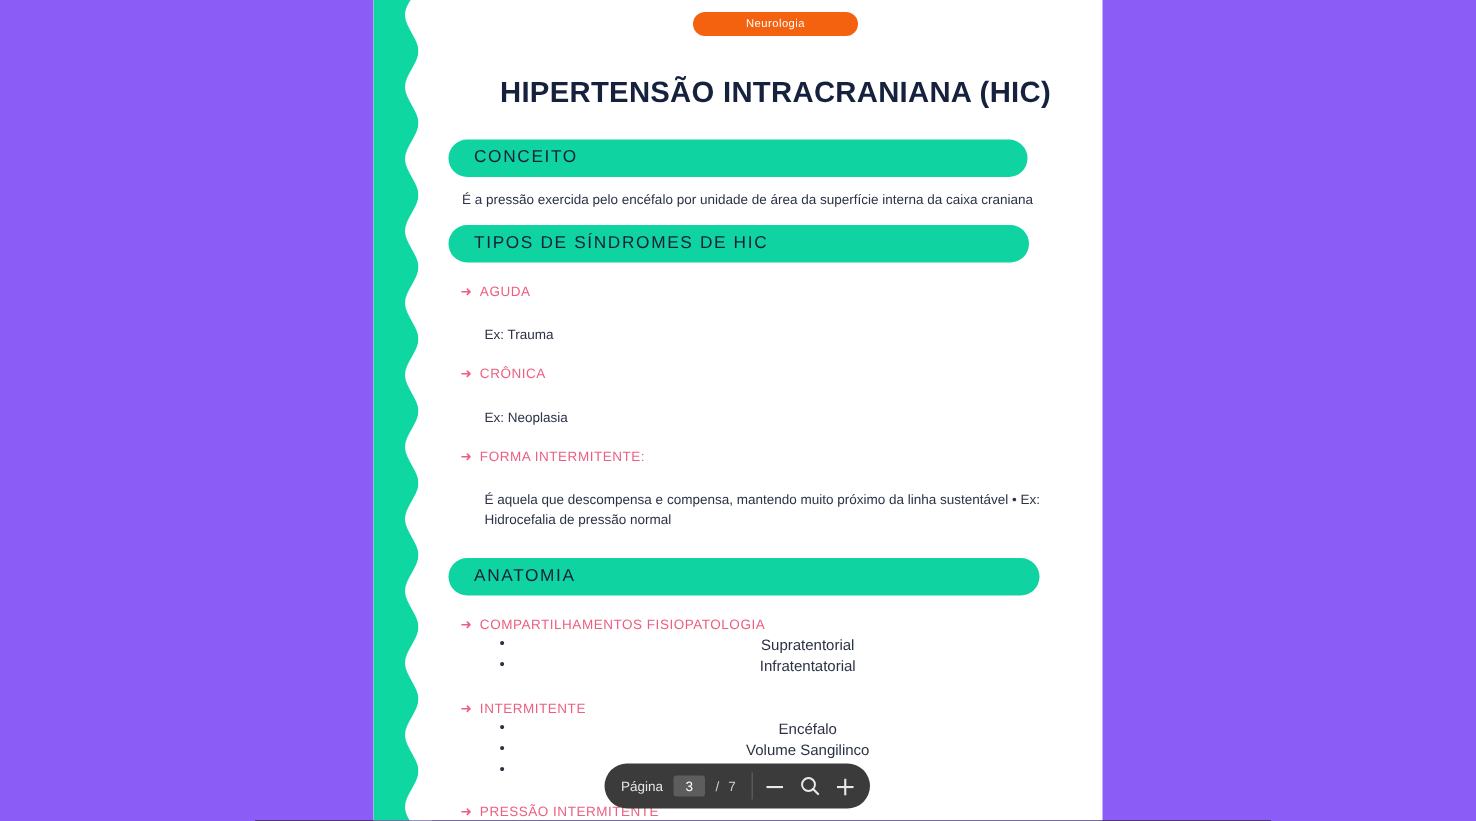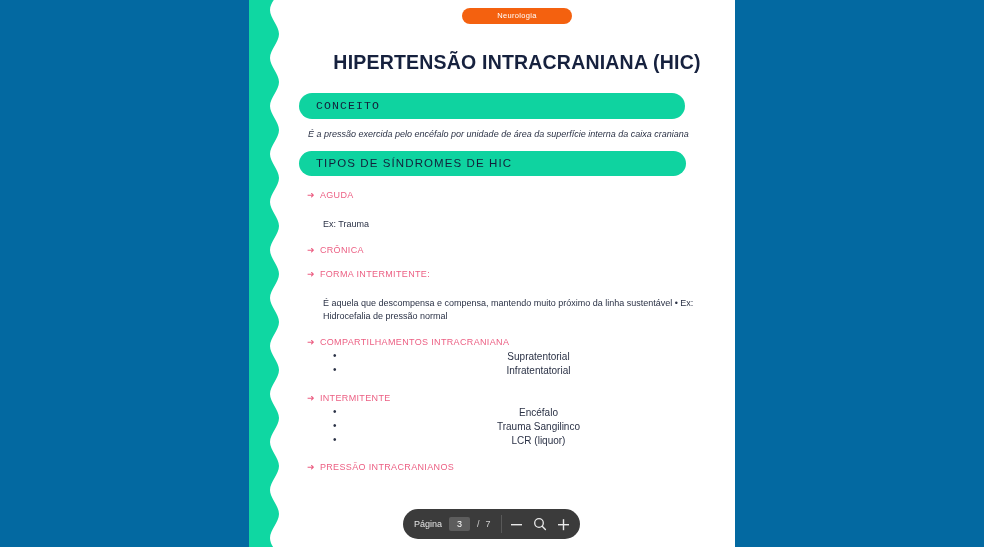--- a/index.html
+++ b/index.html
@@ -5,21 +5,21 @@
   * { box-sizing: border-box; margin: 0; padding: 0; }
   html, body {
     width: 984px; height: 547px;
     background: #1c1c1c;
     font-family: "Liberation Sans", sans-serif;
     overflow: hidden;
   }
   #viewer {
     position: relative;
     width: 984px; height: 547px;
-    background: #0369a1;
+    background: #8b5cf6;
   }
   
   #page {
     position: absolute;
     left: 249px; top: 0;
     width: 486px; height: 547px;
     background: #ffffff;
     overflow: hidden;
   }
   
@@ -63,33 +63,32 @@
   }
   .section-pill {
     margin-top: 19px;
     background: #0fd3a0;
     color: #13203a;
     font-size: 11.5px;
     letter-spacing: 1.1px;
     padding: 6px 0 7px 17px;
     border-radius: 14px;
   }
-  .pill-w-full  { width: 386px; font-family: Liberation Mono, monospace; }
+  .pill-w-full  { width: 386px; }
   .pill-w-mid   { width: 387px; margin-top: 10px; }
   .pill-w-short { width: 394px; }
   .pill-w-fisio { width: 395px; }
 
   .para {
     margin-top: 9px;
     padding: 0 2px 0 9px;
     font-size: 9px;
     line-height: 1.45;
     color: #2b3246;
     text-align: justify;
-    font-style: italic;
   }
   .arrow-head {
     margin-top: 14px;
     padding-left: 8px;
     font-size: 9px;
     letter-spacing: .35px;
     color: #ec5f83;
     display: flex;
     gap: 5px;
     align-items: baseline;
@@ -193,51 +192,53 @@
       <div class="arrow-head">
         <span class="arrow-glyph">➜</span>
         <span>AGUDA</span>
       </div>
       <div class="sub-line">Ex: Trauma</div>
 
       <div class="arrow-head">
         <span class="arrow-glyph">➜</span>
         <span>CRÔNICA</span>
       </div>
+      <div class="sub-line">Ex: Neoplasia</div>
 
       <div class="arrow-head">
         <span class="arrow-glyph">➜</span>
         <span>FORMA INTERMITENTE:</span>
       </div>
       <div class="sub-line">É aquela que descompensa e compensa, mantendo muito próximo da linha sustentável • Ex: Hidrocefalia de pressão normal</div>
 
-
-      <div class="arrow-head">
-        <span class="arrow-glyph">➜</span>
-        <span>COMPARTILHAMENTOS INTRACRANIANA</span>
+      <div class="section-pill pill-w-short">ANATOMIA</div>
+
+      <div class="arrow-head">
+        <span class="arrow-glyph">➜</span>
+        <span>COMPARTILHAMENTOS FISIOPATOLOGIA</span>
       </div>
       <div class="dot-list">
         <div class="dot-item">Supratentorial</div>
         <div class="dot-item">Infratentatorial</div>
       </div>
 
       <div class="arrow-head">
         <span class="arrow-glyph">➜</span>
         <span>INTERMITENTE</span>
       </div>
       <div class="dot-list">
         <div class="dot-item">Encéfalo</div>
-        <div class="dot-item">Trauma Sangilinco</div>
+        <div class="dot-item">Volume Sangilinco</div>
         <div class="dot-item">LCR (liquor)</div>
       </div>
 
 
       <div class="arrow-head">
         <span class="arrow-glyph">➜</span>
-        <span>PRESSÃO INTRACRANIANOS</span>
+        <span>PRESSÃO INTERMITENTE</span>
       </div>
 
     </div>
   </div>
 
   <div id="toolbar">
     <span class="tb-label">Página</span>
     <input class="page-input" type="text" value="3" style="">
     <span class="tb-sep">/</span>
     <span class="tb-total">7</span>

